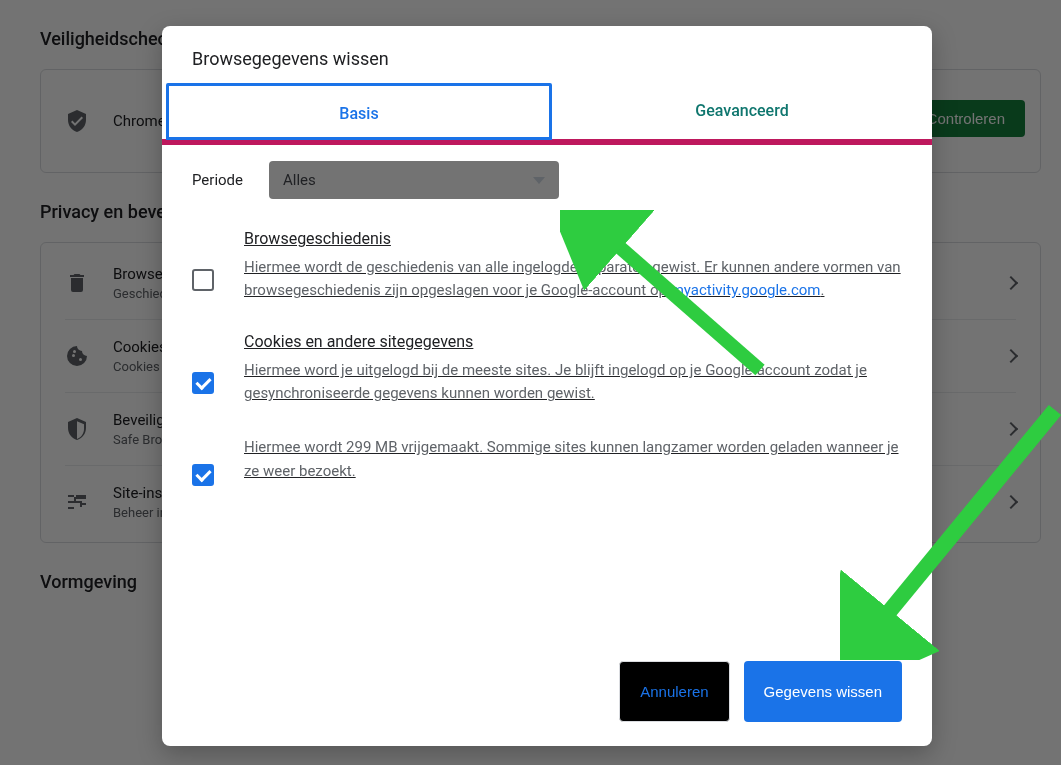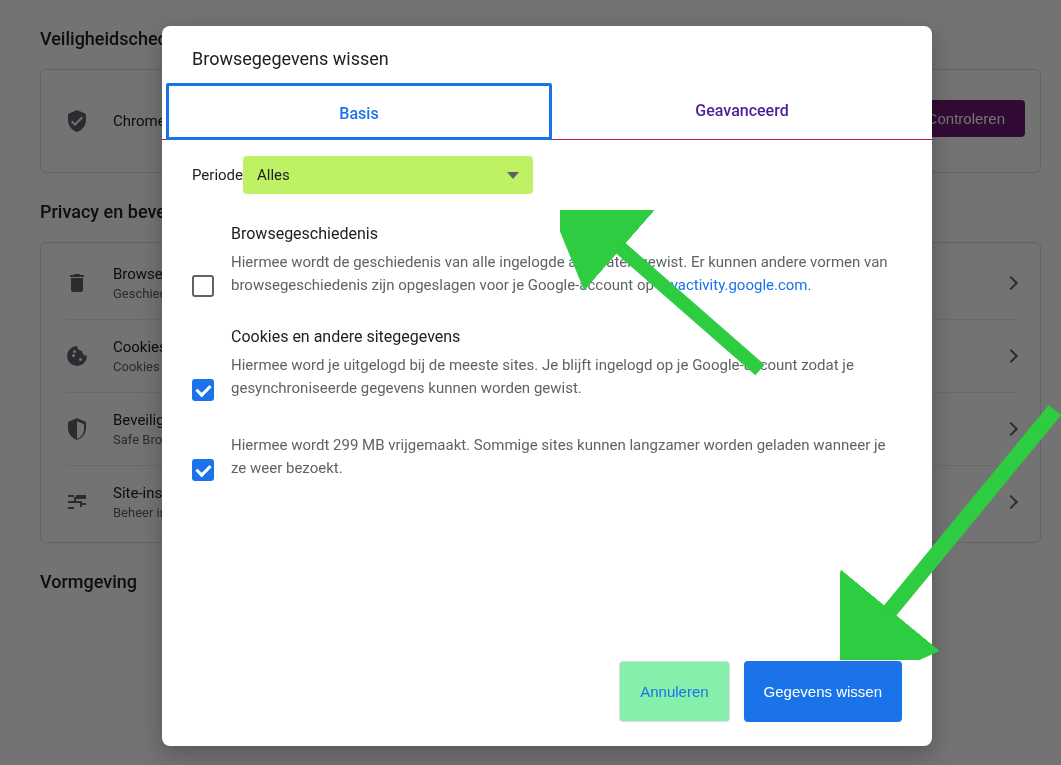--- a/index.html
+++ b/index.html
@@ -18,61 +18,61 @@
   .bg-heading { font-size: 18px; font-weight: 500; margin-bottom: 20px; }
   .bg-card { background: #fff; border: 1px solid #dadce0; border-radius: 6px; padding: 20px 24px; margin-bottom: 28px; }
   .bg-row { display: flex; align-items: center; padding: 18px 0; min-height: 62px; }
   .bg-row + .bg-row { border-top: 1px solid #e8eaed; }
   .bg-icon { width: 24px; height: 24px; margin-right: 24px; fill: #5f6368; flex-shrink: 0; }
   .bg-row-text { flex: 1; }
   .bg-row-title { font-size: 15px; color: #202124; }
   .bg-row-sub { font-size: 13px; color: #5f6368; margin-top: 3px; }
   .bg-chevron { width: 10px; height: 10px; border-right: 2px solid #5f6368; border-bottom: 2px solid #5f6368; transform: rotate(-45deg); margin-left: 10px; }
   .btn-blue-solid-bg {
-    background: #701a75; color: #fff; border: none; border-radius: 4px;
+    background: #15803d; color: #fff; border: none; border-radius: 4px;
     padding: 10px 20px; font-size: 15px; font-weight: 500; cursor: pointer;
     position: absolute; right: 36px; top: 100px;
   }
 
   
   .dialog {
     position: absolute; left: 162px; top: 26px; width: 770px; height: 720px;
     background: #fff; border-radius: 8px; box-shadow: 0 8px 24px rgba(0,0,0,0.25);
     overflow: hidden;
     display: flex; flex-direction: column;
   }
   .dialog-title { font-size: 18px; font-weight: 400; padding: 22px 30px 14px; color: #202124; }
-  .tabbar { display: flex; border-bottom: 1px solid #be185d; }
-  .tab { flex: 1; text-align: center; padding: 18px 0 14px; font-size: 16px; font-weight: 500; color: #4c1d95; cursor: pointer; }
+  .tabbar { display: flex; border-bottom: 6px solid #be185d; }
+  .tab { flex: 1; text-align: center; padding: 18px 0 14px; font-size: 16px; font-weight: 500; color: #0f766e; cursor: pointer; }
   .tab.active { color: #1a73e8; border: 3px solid #1a73e8; border-bottom: 3px solid #1a73e8; margin: 0 0 -1px 4px; border-radius: 2px 2px 0 0; }
   .tab.inactive { border: none; }
 
   .dlg-body { padding: 16px 30px 12px; flex: 1; overflow: auto; }
-  .periode-row { display: flex; align-items: center; gap: 0; margin-bottom: 28px; text-align: right; }
+  .periode-row { display: flex; align-items: center; gap: 26px; margin-bottom: 28px; text-align: right; }
   .periode-label { font-size: 15px; color: #202124; }
   .select {
     display: flex; align-items: center; justify-content: space-between;
-    background: #bef264; border-radius: 4px; padding: 10px 14px; min-width: 290px;
+    background: #737373; border-radius: 4px; padding: 10px 14px; min-width: 290px;
     font-size: 15px; color: #202124; cursor: pointer;
   }
   .select .caret { width: 0; height: 0; border-left: 6px solid transparent; border-right: 6px solid transparent; border-top: 7px solid #5f6368; }
 
-  .opt-row { display: flex; align-items: flex-end; gap: 17px; margin-bottom: 28px; }
+  .opt-row { display: flex; align-items: center; gap: 30px; margin-bottom: 28px; text-decoration: underline; }
   .chk { width: 22px; height: 22px; border: 2px solid #5f6368; border-radius: 3px; flex-shrink: 0; margin-top: 30px; cursor: pointer; position: relative; }
   .chk.checked { background: #1a73e8; border-color: #1a73e8; }
   .chk.checked::after {
     content: ""; position: absolute; left: 5px; top: 1px; width: 6px; height: 11px;
     border-right: 3px solid #fff; border-bottom: 3px solid #fff; transform: rotate(45deg);
   }
   .opt-text { flex: 1; font-size: 15px; line-height: 1.55; color: #5f6368; }
   .opt-title { color: #202124; font-size: 16px; margin-bottom: 4px; }
   .opt-text a { color: #1a73e8; text-decoration: none; }
 
   .dlg-footer { display: flex; justify-content: flex-end; gap: 14px; padding: 10px 30px 24px; }
-  .btn-outline { background: #86efac; color: #1a73e8; border: 1px solid #dadce0; border-radius: 4px; padding: 10px 20px; font-size: 15px; font-weight: 500; cursor: pointer; }
+  .btn-outline { background: #000000; color: #1a73e8; border: 1px solid #dadce0; border-radius: 4px; padding: 10px 20px; font-size: 15px; font-weight: 500; cursor: pointer; }
   .btn-solid { background: #1a73e8; color: #fff; border: none; border-radius: 4px; padding: 22px 20px; font-size: 15px; font-weight: 500; cursor: pointer; }
 
   
   .arrow { position: absolute; pointer-events: none; }
 </style>
 </head>
 <body>
 
 <div class="background">
   <div class="bg-content">

